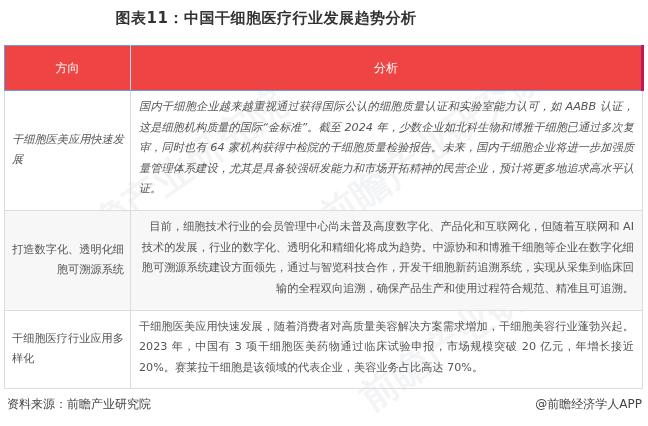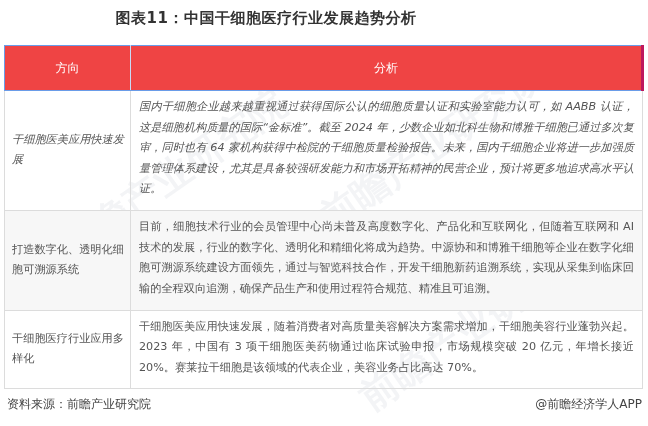--- a/index.html
+++ b/index.html
@@ -9,21 +9,21 @@
            font-size:15px; font-weight:bold; color:#333; letter-spacing:0.5px; }
   table { position:absolute; left:4px; top:45px; width:640px; border-collapse:collapse;
           table-layout:fixed; }
   th { background:#ef4444; color:#fff; font-weight:normal; font-size:12px; height:42px;
        border:1px solid #6a9ce8; border-right:1px solid #c8daf5; }
   th:last-child { border-right:3px solid #be185d; }
   td { border:1px solid #dcdcdc; font-size:11.2px; line-height:20.5px; color:#555;
        vertical-align:middle; }
   td.dir { padding:0 6px 0 7px; }
   td.ana { padding:6px 8px 10px 8px; text-align:justify; }
-  tr.alt td { background:#f7f7f7; }
+  tr.alt td { background:#f7f7f7;text-align:right; }
   tr.r1 td { height:102px;font-style:italic; }
   tr.r2 td { height:83px; }
   tr.r3 td { height:59px; }
   .source { position:absolute; left:7px; top:396px; font-size:12px; color:#444; }
   .credit { position:absolute; right:6px; top:396px; font-size:12px; color:#444; }
   .wm { position:absolute; color:rgba(200,205,215,0.22); font-size:38px; font-weight:bold;
         transform:rotate(-35deg); pointer-events:none; white-space:nowrap; }
 </style>
 </head>
 <body>

